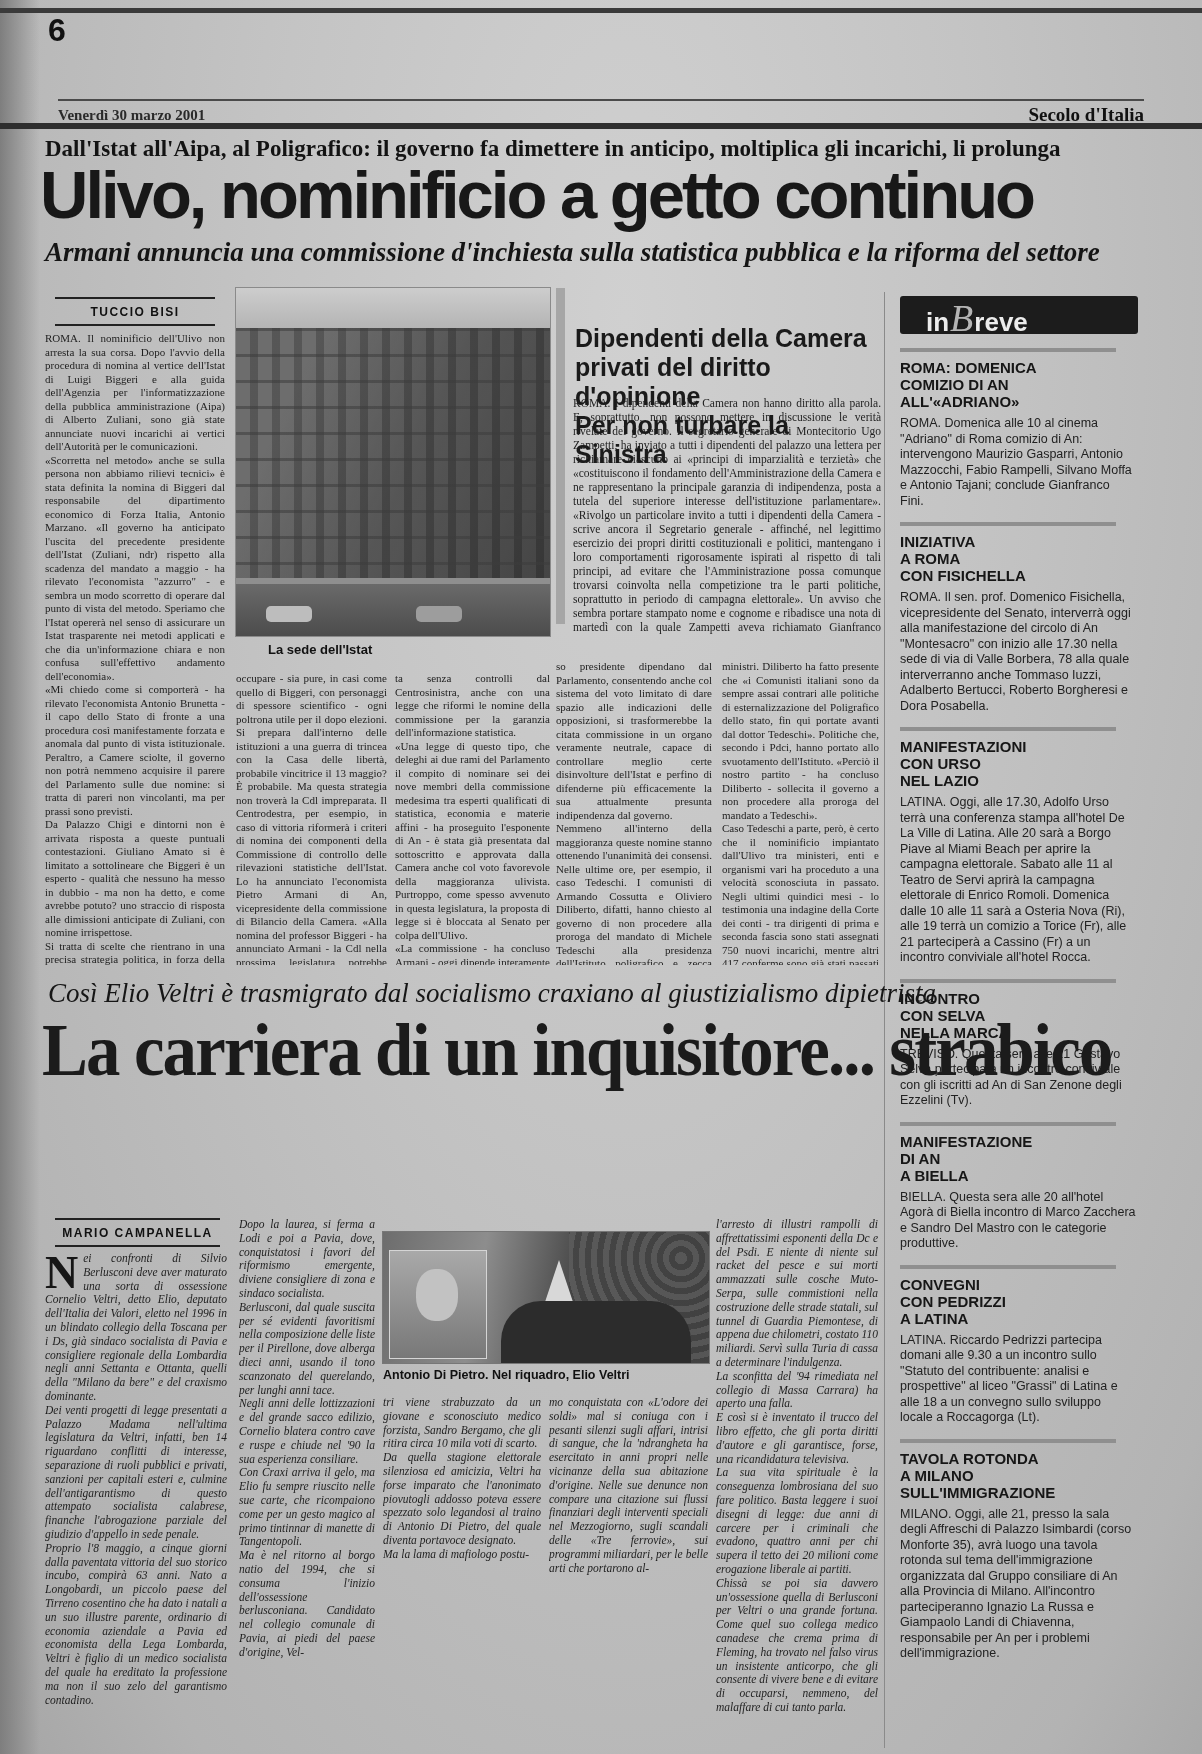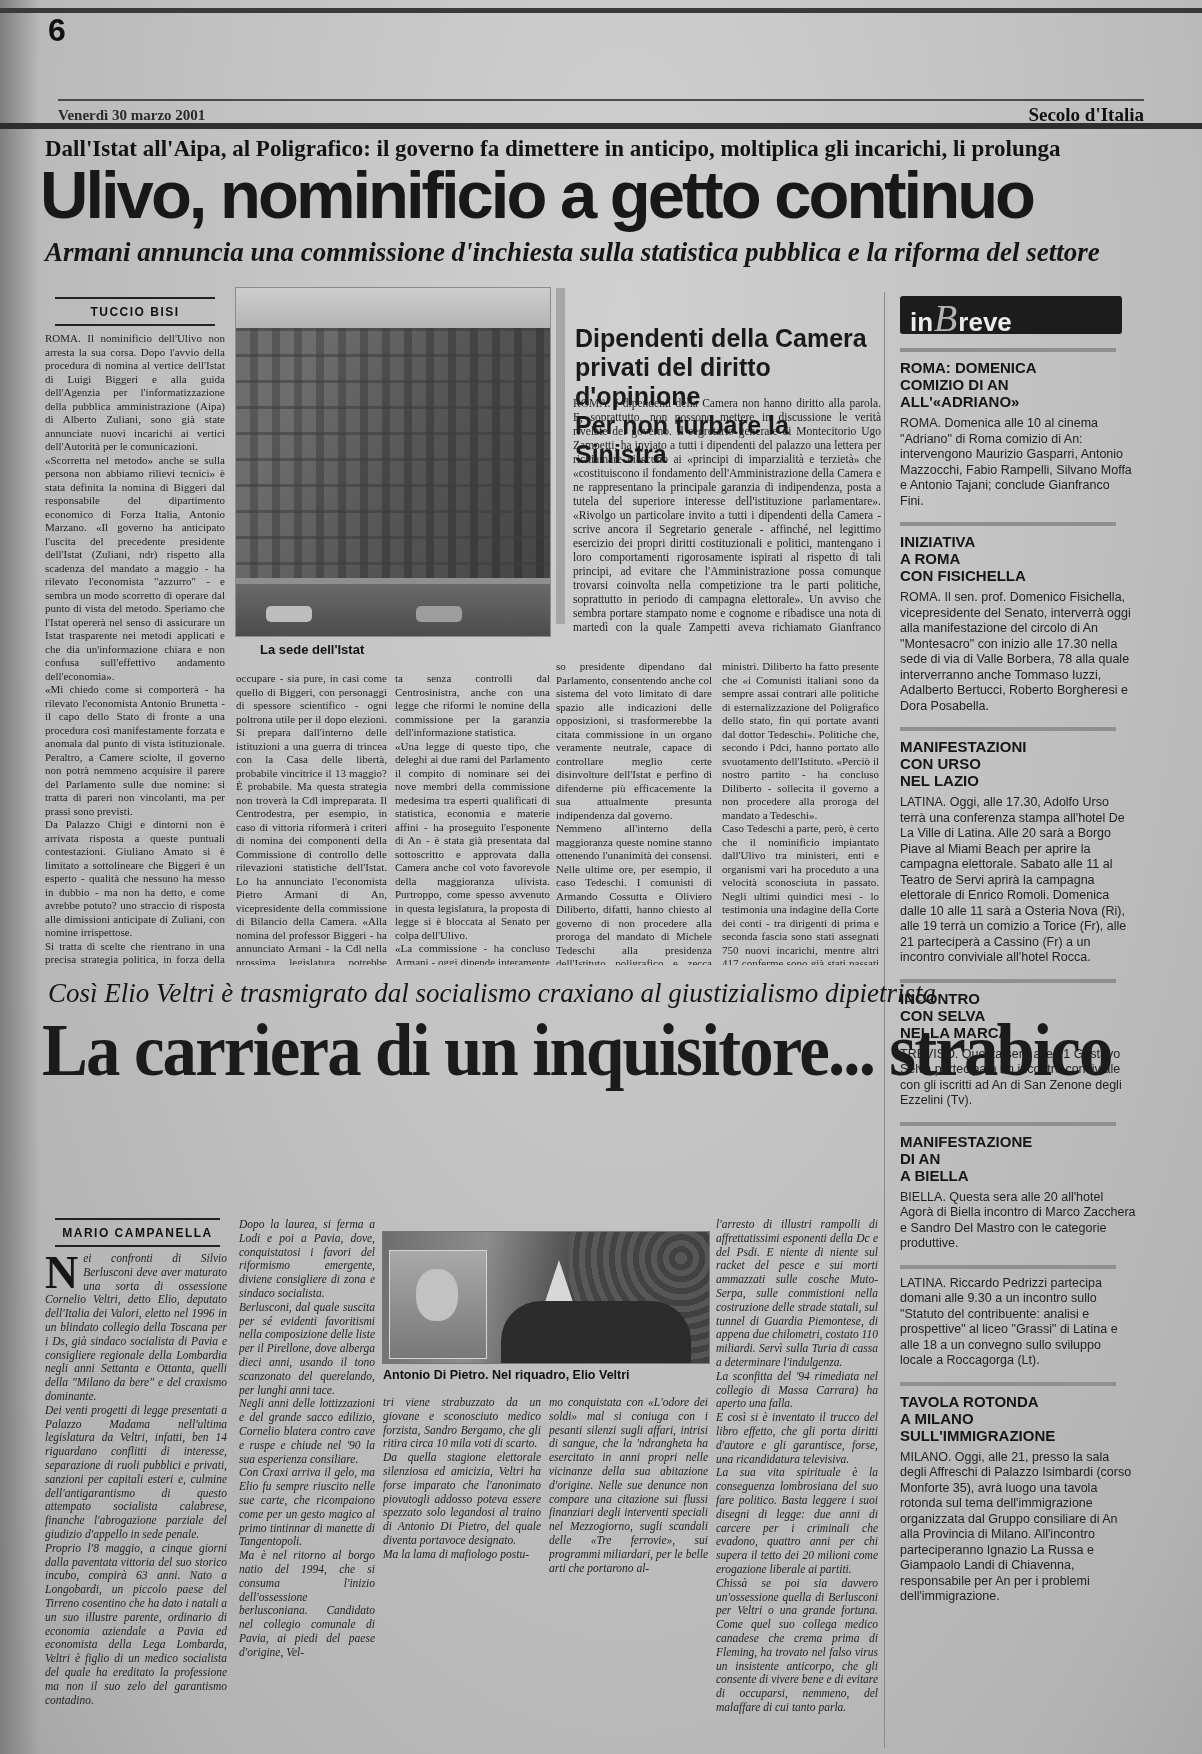--- a/index.html
+++ b/index.html
@@ -50,29 +50,29 @@
   #photo-istat .sky{position:absolute;left:0;top:0;width:100%;height:60px;background:linear-gradient(180deg,#cdcdcd,#a8a8a8);}
   #photo-istat .facade{position:absolute;left:0;top:40px;width:100%;height:250px;
     background:
       repeating-linear-gradient(90deg,#9e9e9e 0 14px,#7d7d7d 14px 22px),
       linear-gradient(115deg,#b0b0b0 20%,#8b8b8b 55%,#6f6f6f 100%);
     background-blend-mode:multiply;}
   #photo-istat .floors{position:absolute;left:0;top:40px;width:100%;height:250px;
     background:repeating-linear-gradient(180deg,rgba(60,60,60,.55) 0 3px,rgba(0,0,0,0) 3px 26px);}
   #photo-istat .street{position:absolute;left:0;bottom:0;width:100%;height:52px;background:linear-gradient(180deg,#6a6a6a,#4c4c4c);}
   #photo-istat .car{position:absolute;bottom:14px;width:46px;height:16px;border-radius:5px;background:#bdbdbd;}
-  #caption-istat{left:236px;top:642px;width:310px;font:bold 13px "Liberation Sans",sans-serif;color:#111;padding-left:24px;}
+  #caption-istat{left:244px;top:642px;width:310px;font:bold 13px "Liberation Sans",sans-serif;color:#111;padding-left:24px;}
   
   #camera-bar{left:556px;top:288px;width:9px;height:336px;background:#a6a6a6;}
   #camera-headline{left:575px;top:286px;width:310px;font:bold 25px/29px "Liberation Sans",sans-serif;color:#1a1a1a;white-space:pre-line;margin-top:38px;}
   #camera-body{left:573px;top:396px;width:308px;height:240px;font:11.5px/14px "Liberation Serif",serif;}
   
   #vline-sidebar{left:884px;top:292px;width:1px;height:1456px;background:#8a8a8a;}
   
-  #inbreve-header{left:900px;top:296px;width:212px;height:38px;background:#1c1c1c;border-radius:3px;display:flex;align-items:baseline;padding-left:10px;}
+  #inbreve-header{left:900px;top:296px;width:212px;height:38px;background:#1c1c1c;border-radius:3px;display:flex;align-items:baseline;padding-left:26px;}
   #inbreve-header .t-in,#inbreve-header .t-reve{font:bold 26px "Liberation Sans",sans-serif;color:#ececec;}
   #inbreve-header .t-b{font:italic 38px "Liberation Serif",serif;color:#b5b5b5;margin:0 1px;}
   #sidebar{left:900px;top:348px;width:262px;height:1400px;overflow:hidden;}
   .sb-item{margin-bottom:13px;}
   .sb-rule{width:216px;height:4px;background:#8f8f8f;margin-bottom:7px;}
   .sb-head{font:bold 15px/17px "Liberation Sans",sans-serif;color:#161616;white-space:pre-line;margin-bottom:6px;}
   .sb-body{font:12.5px/15.5px "Liberation Sans",sans-serif;color:#222;width:236px;text-align:left;}
   
   #s2-kicker{left:48px;top:978px;width:900px;font:italic 27px "Liberation Serif",serif;color:#161616;}
   #s2-headline{left:42px;top:1008px;width:1130px;font:74px "Liberation Serif",serif;font-weight:600;color:#1b1b1b;transform:scaleX(.93);transform-origin:left;white-space:nowrap;letter-spacing:-2px;}
@@ -187,20 +187,23 @@
     </div>
     <div class="sb-item">
       <div class="sb-rule"></div>
       <div class="sb-head">MANIFESTAZIONE
 DI AN
 A BIELLA</div>
       <div class="sb-body">BIELLA. Questa sera alle 20 all'hotel Agorà di Biella incontro di Marco Zacchera e Sandro Del Mastro con le categorie produttive.</div>
     </div>
     <div class="sb-item">
       <div class="sb-rule"></div>
+      <div class="sb-head">CONVEGNI
+CON PEDRIZZI
+A LATINA</div>
       <div class="sb-body">LATINA. Riccardo Pedrizzi partecipa domani alle 9.30 a un incontro sullo "Statuto del contribuente: analisi e prospettive" al liceo "Grassi" di Latina e alle 18 a un convegno sullo sviluppo locale a Roccagorga (Lt).</div>
     </div>
     <div class="sb-item">
       <div class="sb-rule"></div>
       <div class="sb-head">TAVOLA ROTONDA
 A MILANO
 SULL'IMMIGRAZIONE</div>
       <div class="sb-body">MILANO. Oggi, alle 21, presso la sala degli Affreschi di Palazzo Isimbardi (corso Monforte 35), avrà luogo una tavola rotonda sul tema dell'immigrazione organizzata dal Gruppo consiliare di An alla Provincia di Milano. All'incontro parteciperanno Ignazio La Russa e Giampaolo Landi di Chiavenna, responsabile per An per i problemi dell'immigrazione.</div>
     </div>
   </div>

